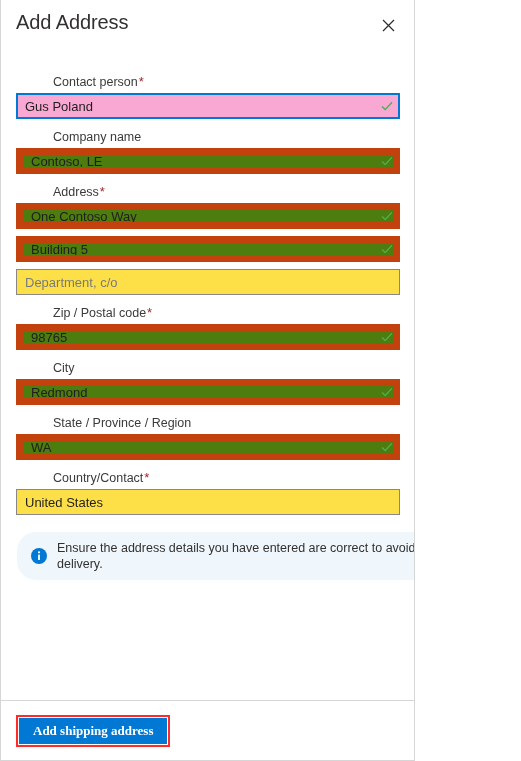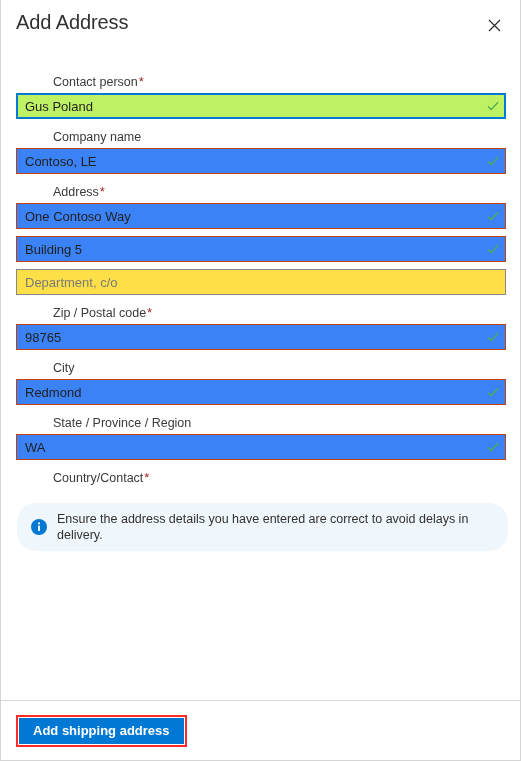--- a/index.html
+++ b/index.html
@@ -9,21 +9,21 @@
     background: #ffffff;
   }
   body {
     font-family: "Liberation Sans", sans-serif;
     width: 521px;
     height: 761px;
     overflow: hidden;
     position: relative;
   }
   .panel {
-    width: 521px;
+    width: 415px;
     height: 761px;
     background: #ffffff;
     border: 1px solid #d6d6d6;
     border-top: none;
     display: flex;
     flex-direction: column;
     position: relative;
   }
   
   .header {
@@ -92,26 +92,26 @@
     font-size: 13px;
     color: #201f1e;
     padding: 0 26px 0 8px;
     border: 1px solid #8a8886;
     background: #fde047;
     outline: none;
     line-height: 24px;
   }
   .txt::placeholder { color: #7a7a7a; opacity: 1; }
   .txt.valid {
-    border: 1px solid #c2410c;
-    background: #3b82f6;
+    border: 7px solid #c2410c;
+    background: #4d7c0f;
   }
   .txt.focused {
     border: 2px solid #0078d4;
-    background: #bef264;
+    background: #f9a8d4;
     padding-left: 7px;
   }
   .txt.plain { padding-right: 8px; }
   .check {
     position: absolute;
     right: 6px;
     top: 50%;
     transform: translateY(-50%);
     pointer-events: none;
     line-height: 0;
@@ -189,21 +189,21 @@
   .btn-highlight {
     border: 2px solid #ff2b2b;
     padding: 1px;
     display: inline-block;
     line-height: 0;
   }
   .primary-btn {
     background: #0078d4;
     color: #ffffff;
     border: none;
-    font-family: Liberation Sans, sans-serif;
+    font-family: Liberation Serif, serif;
     font-size: 13px;
     font-weight: bold;
     height: 26px;
     padding: 0 14px;
     cursor: pointer;
     line-height: 26px;
     white-space: nowrap;
   }
 </style>
 </head>
@@ -310,20 +310,23 @@
               <path d="M2 7.4 L5.2 10.6 L12 3.2" stroke="#4caf50" stroke-width="1.4" fill="none"></path>
             </svg>
         </span>
       </div>
     </div>
 
     <div class="field-group">
       <label class="field-label">
         <span>Country/Contact</span><span class="req">*</span>
       </label>
+      <div class="input-wrap">
+        <input class="txt plain" type="text" value="United States" style="">
+      </div>
     </div>
 
 
     <div class="info-banner">
       <span class="info-icon">
         <svg width="16" height="16" viewBox="0 0 16 16">
           <circle cx="8" cy="8" r="8" fill="#0078d4"></circle>
           <rect x="7.1" y="6.6" width="1.8" height="5.4" fill="#ffffff"></rect>
           <circle cx="8" cy="4.3" r="1.1" fill="#ffffff"></circle>
         </svg>

